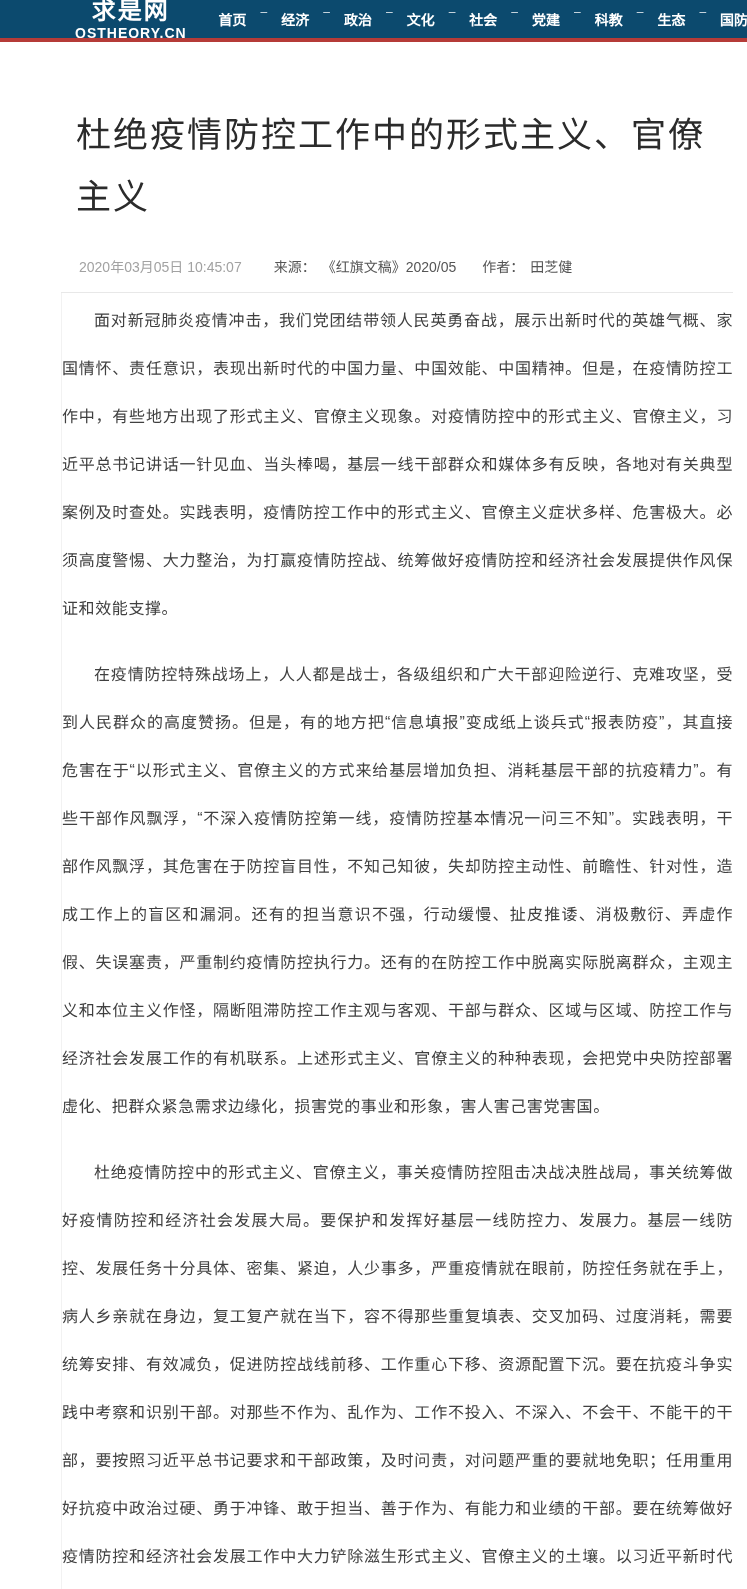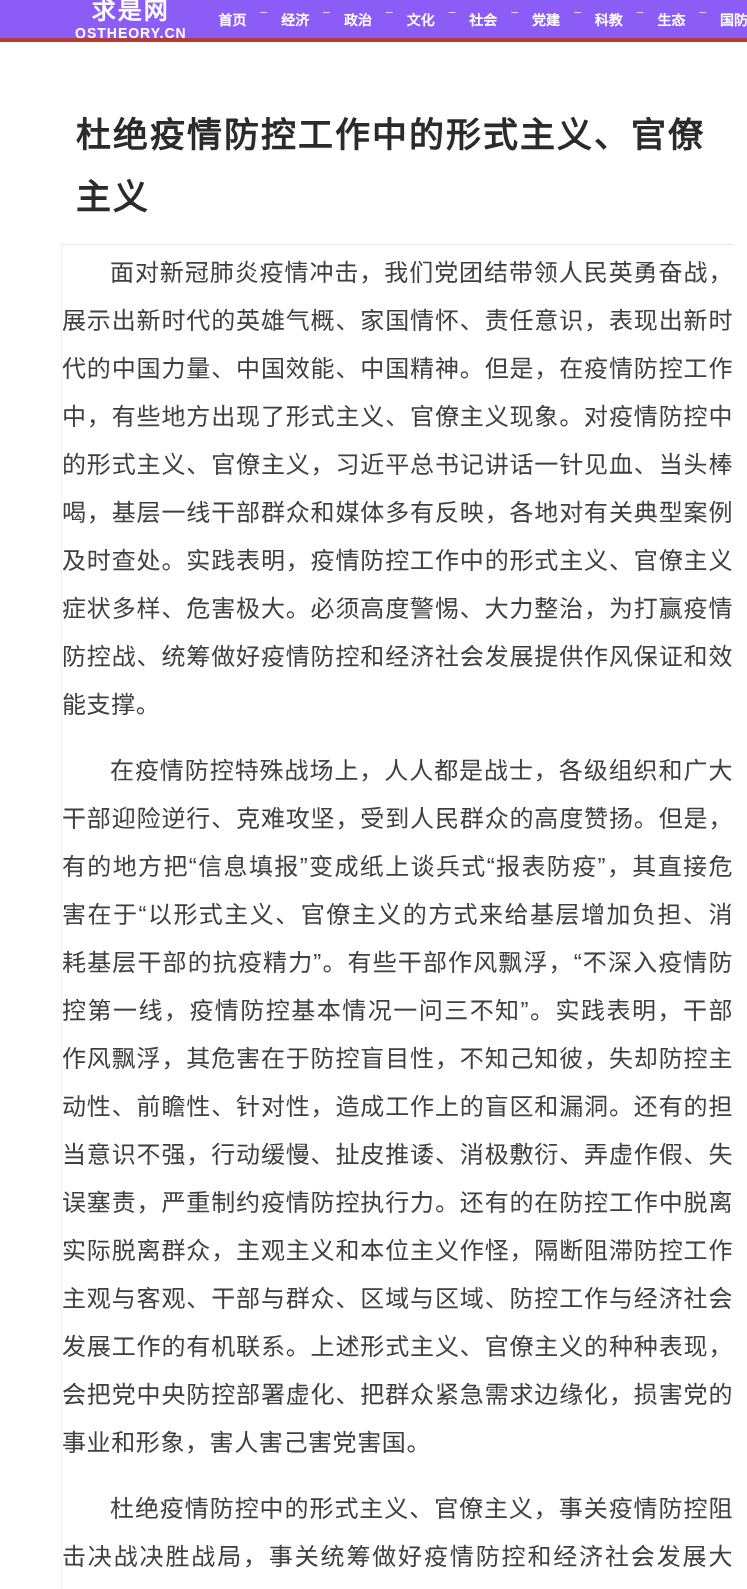--- a/index.html
+++ b/index.html
@@ -11,21 +11,21 @@
   body {
     width: 747px;
     height: 1589px;
     overflow: hidden;
     position: relative;
   }
 
   
   .navbar {
     height: 42px;
-    background: #8b5cf6;
+    background: #0c4a6e;
     border-bottom: 4px solid #b53b38;
     display: flex;
     align-items: center;
     white-space: nowrap;
     overflow: hidden;
     padding-left: 75px;
     box-sizing: border-box;
   }
   .logo {
     display: flex;
@@ -71,21 +71,21 @@
   .article {
     margin-left: 61px;
     width: 672px;
     box-sizing: border-box;
   }
   .article-title {
     margin: 62px 0 0 0;
     padding-left: 15px;
     font-size: 35px;
     line-height: 62px;
-    font-weight: bold;
+    font-weight: normal;
     color: #2b2b2b;
     letter-spacing: 2px;
   }
   .article-meta {
     margin-top: 28px;
     padding-left: 18px;
     font-size: 14px;
     color: #555555;
     display: flex;
     align-items: center;
@@ -103,21 +103,21 @@
     border-top: 1px solid #e8e8e8;
     height: 0;
   }
 
   .article-body {
     border-left: 1px solid #f2f2f2;
     padding-top: 4px;
   }
   .article-body p {
     margin: 0 0 18px 0;
-    font-size: 24px;
+    font-size: 16px;
     line-height: 48px;
     color: #404040;
     letter-spacing: 0.6px;
     text-align: justify;
     text-indent: 2em;
   }
 </style>
 </head>
 <body>
 
@@ -145,20 +145,27 @@
     <span class="nav-sep">–</span>
     <span class="nav-item">国防</span>
     <span class="nav-sep">–</span>
 
   </nav>
 </header>
 
 <main class="article">
   <h1 class="article-title">杜绝疫情防控工作中的形式主义、官僚主义</h1>
 
+  <div class="article-meta">
+    <span class="meta-date">2020年03月05日 10:45:07</span>
+    <span class="meta-label">来源：</span>
+    <span class="meta-value">《红旗文稿》2020/05</span>
+    <span class="meta-label">作者：</span>
+    <span class="meta-value meta-author">田芝健</span>
+  </div>
 
   <div class="divider"></div>
 
   <div class="article-body">
     <p>面对新冠肺炎疫情冲击，我们党团结带领人民英勇奋战，展示出新时代的英雄气概、家国情怀、责任意识，表现出新时代的中国力量、中国效能、中国精神。但是，在疫情防控工作中，有些地方出现了形式主义、官僚主义现象。对疫情防控中的形式主义、官僚主义，习近平总书记讲话一针见血、当头棒喝，基层一线干部群众和媒体多有反映，各地对有关典型案例及时查处。实践表明，疫情防控工作中的形式主义、官僚主义症状多样、危害极大。必须高度警惕、大力整治，为打赢疫情防控战、统筹做好疫情防控和经济社会发展提供作风保证和效能支撑。</p>
     <p>在疫情防控特殊战场上，人人都是战士，各级组织和广大干部迎险逆行、克难攻坚，受到人民群众的高度赞扬。但是，有的地方把“信息填报”变成纸上谈兵式“报表防疫”，其直接危害在于“以形式主义、官僚主义的方式来给基层增加负担、消耗基层干部的抗疫精力”。有些干部作风飘浮，“不深入疫情防控第一线，疫情防控基本情况一问三不知”。实践表明，干部作风飘浮，其危害在于防控盲目性，不知己知彼，失却防控主动性、前瞻性、针对性，造成工作上的盲区和漏洞。还有的担当意识不强，行动缓慢、扯皮推诿、消极敷衍、弄虚作假、失误塞责，严重制约疫情防控执行力。还有的在防控工作中脱离实际脱离群众，主观主义和本位主义作怪，隔断阻滞防控工作主观与客观、干部与群众、区域与区域、防控工作与经济社会发展工作的有机联系。上述形式主义、官僚主义的种种表现，会把党中央防控部署虚化、把群众紧急需求边缘化，损害党的事业和形象，害人害己害党害国。</p>
     <p>杜绝疫情防控中的形式主义、官僚主义，事关疫情防控阻击决战决胜战局，事关统筹做好疫情防控和经济社会发展大局。要保护和发挥好基层一线防控力、发展力。基层一线防控、发展任务十分具体、密集、紧迫，人少事多，严重疫情就在眼前，防控任务就在手上，病人乡亲就在身边，复工复产就在当下，容不得那些重复填表、交叉加码、过度消耗，需要统筹安排、有效减负，促进防控战线前移、工作重心下移、资源配置下沉。要在抗疫斗争实践中考察和识别干部。对那些不作为、乱作为、工作不投入、不深入、不会干、不能干的干部，要按照习近平总书记要求和干部政策，及时问责，对问题严重的要就地免职；任用重用好抗疫中政治过硬、勇于冲锋、敢于担当、善于作为、有能力和业绩的干部。要在统筹做好疫情防控和经济社会发展工作中大力铲除滋生形式主义、官僚主义的土壤。以习近平新时代中国特色社会主义思想武装头脑，把思想方法和工作方法搞对头，辩证研判疫情对经济社会发展的影响，推动生产方式、生活方式、社会治理方式、思维方式变革；贯彻新时代党的建设总要求，推动全面从严治党向纵深发展、在基层扎根；推进国家治理体系和治理能力现代化，用制度优势杜绝形式主义、官僚主义，全面打赢疫情防控战，推动经济社会全面进步。</p>
 
   </div>
 

